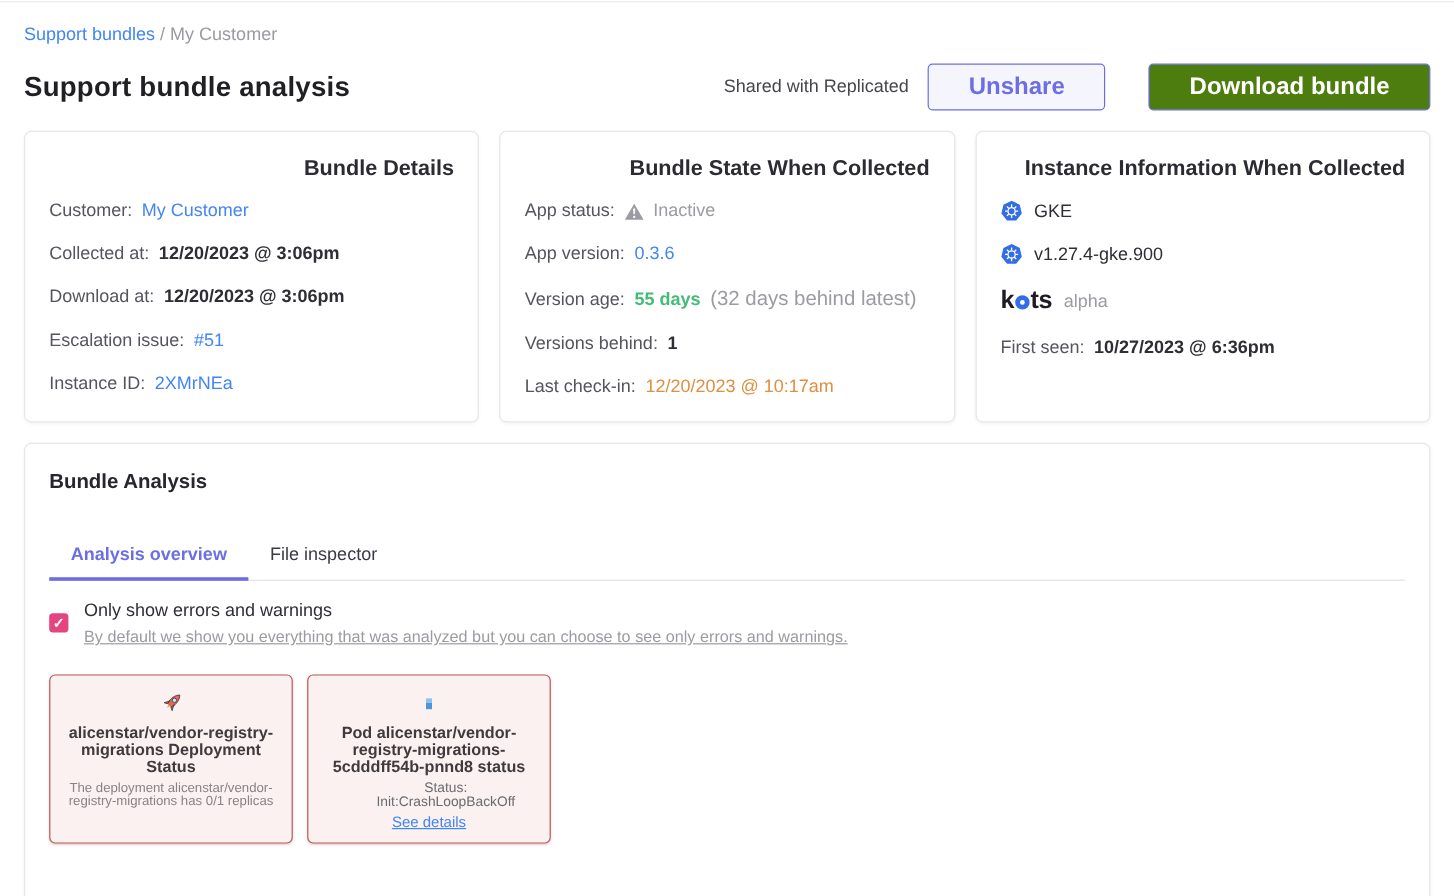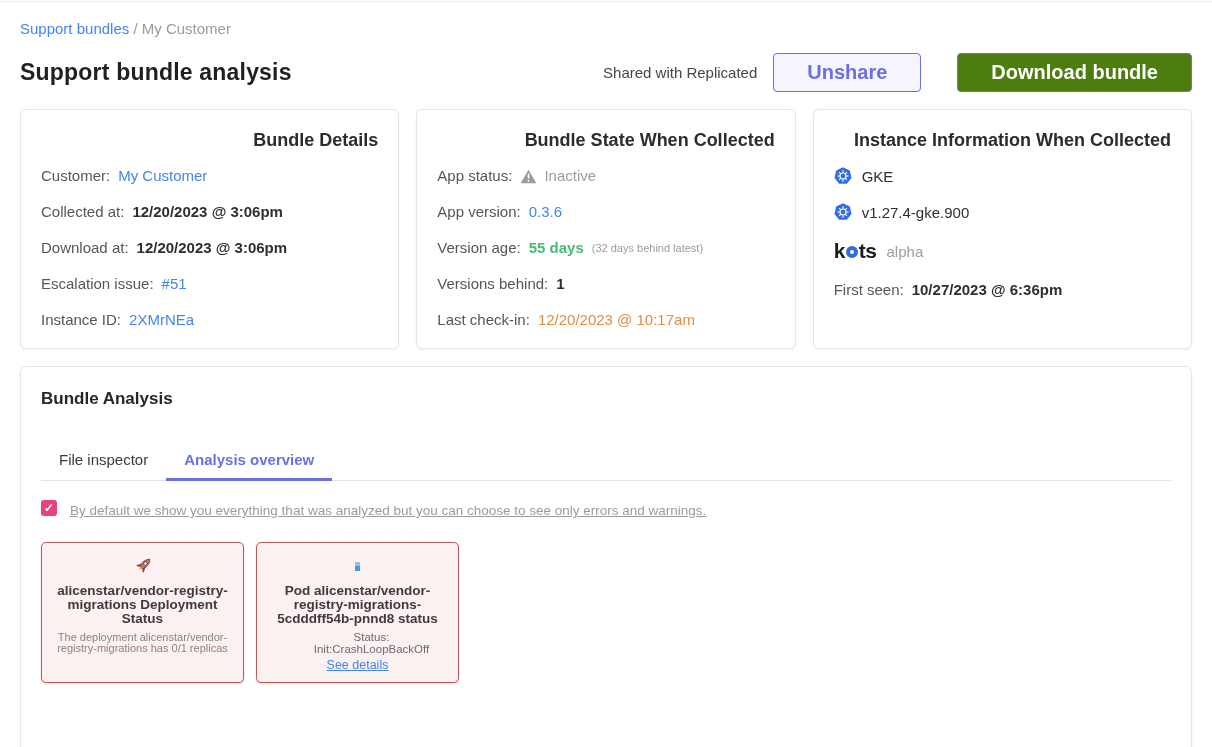--- a/index.html
+++ b/index.html
@@ -30,21 +30,21 @@
   .card-title { font-size:18px; font-weight:700; color:#2b2b31; margin-bottom:16px;text-align:right; }
   .info-row { display:flex; align-items:center; font-size:15px; margin-bottom:19px; }
   .info-row:last-child { margin-bottom:0;text-align:right; }
   .lbl { color:#55555d; margin-right:8px; white-space:nowrap; }
   .val-link { color:#4285f4; cursor:pointer; }
   .val-bold { color:#2e2e34; font-weight:700; }
   .val-plain { color:#2e2e34; }
   .val-muted { color:#9b9ba1; }
   .val-green { color:#44bb77; font-weight:700; }
   .val-orange { color:#df8f3f; }
-  .note-muted { color:#9b9ba1; font-size:11px; margin-left:8px; }
+  .note-muted { color:#9b9ba1; font-size:17px; margin-left:8px; }
   .warn-icon { display:inline-flex; margin-right:7px; position:relative; top:1px; }
 
   
   .inst-row { display:flex; align-items:center; font-size:15px; color:#3c3c43; margin-bottom:18px; }
   .k8s-icon { display:inline-flex; margin-right:10px; }
   .kots-logo { display:inline-flex; align-items:center; font-weight:700; font-size:21px;
     color:#1c1c22; letter-spacing:-0.5px; margin-right:10px; }
   .kots-o { display:inline-block; width:12px; height:12px; border:4px solid #326de6;
     border-radius:50%; margin:2px 1px 0; }
   .muted-text { color:#9b9ba1; }
@@ -209,29 +209,30 @@
         <span class="lbl">First seen:</span>
         <span class="val-bold">10/27/2023 @ 6:36pm</span>
       </div>
     </div>
   </div>
 
   <div class="analysis-card">
     <div class="analysis-title">Bundle Analysis</div>
 
     <div class="tabs">
+      <div class="tab active">Analysis overview</div>
       <div class="tab">File inspector</div>
-      <div class="tab active">Analysis overview</div>
     </div>
 
     <div class="filter-row">
       <div class="checkbox">
         <span class="mark">✓</span>
       </div>
       <div>
+        <div class="filter-label">Only show errors and warnings</div>
         <div class="filter-desc">By default we show you everything that was analyzed but you can choose to see only errors and warnings.</div>
       </div>
     </div>
 
     <div class="error-cards">
 
       <div class="error-card">
         <div class="icon-slot">
           <svg width="22" height="22" viewBox="0 0 24 24">
             <g transform="rotate(45 12 12)">

